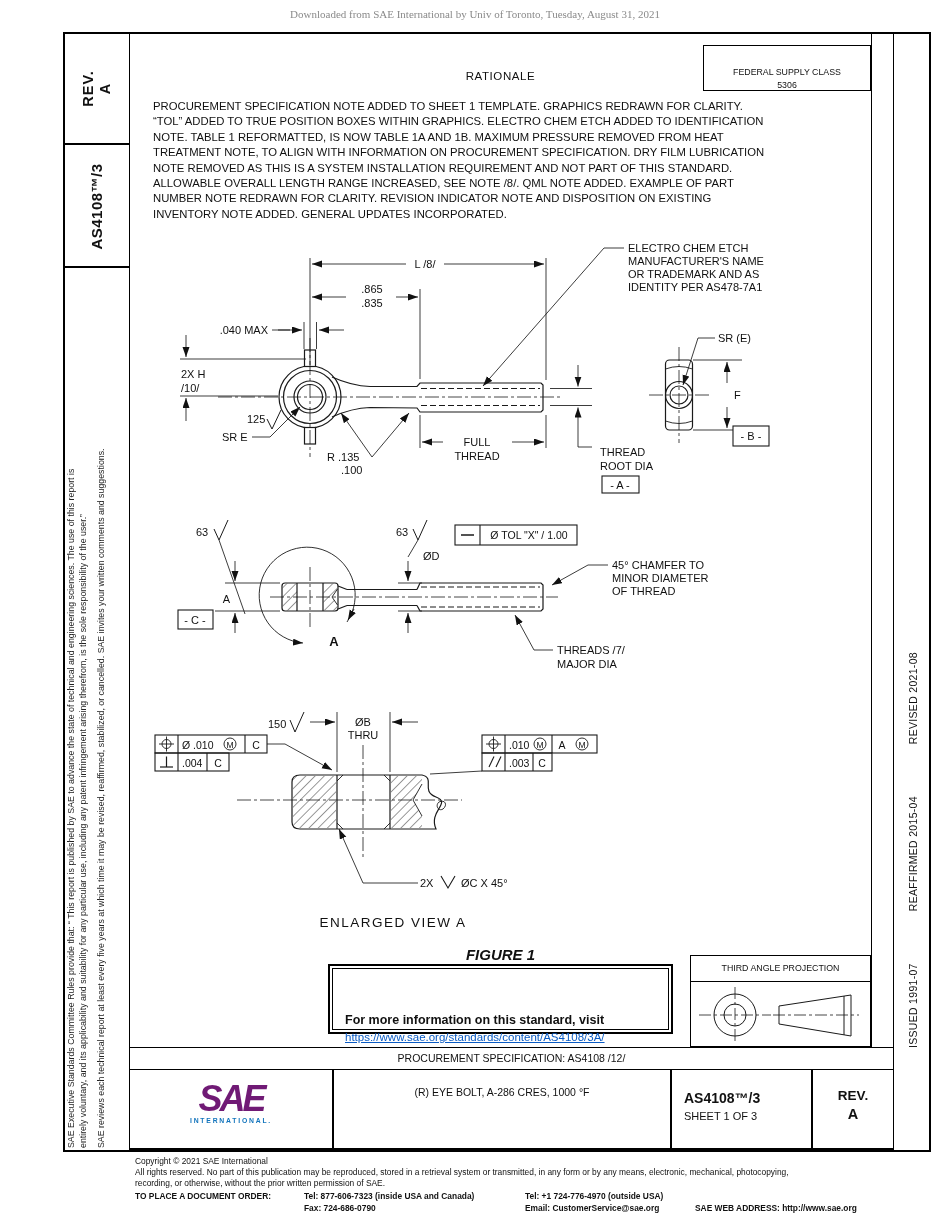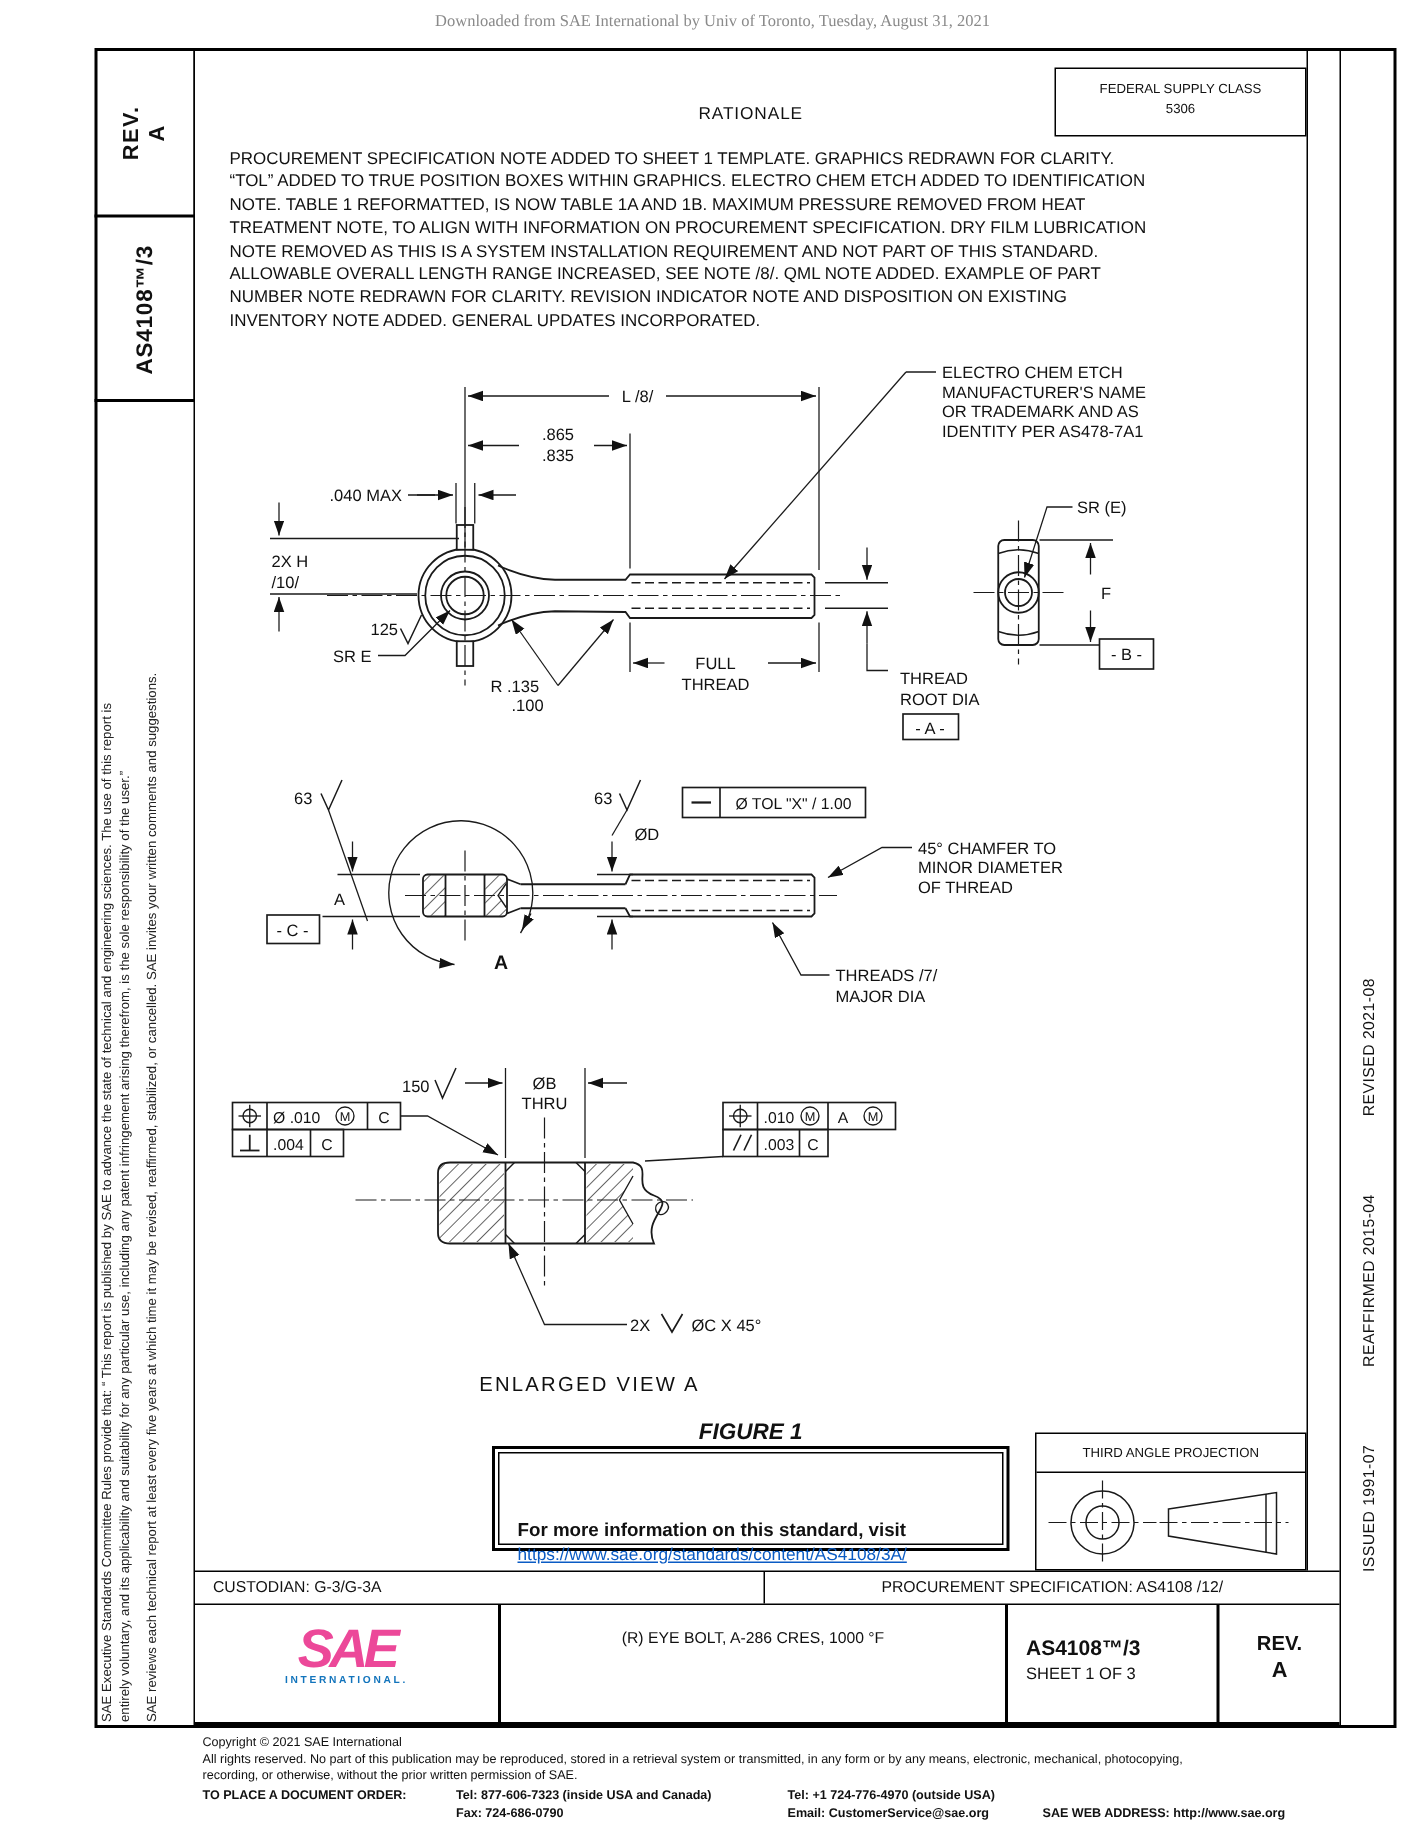--- a/index.html
+++ b/index.html
@@ -14,21 +14,21 @@
   .revbox { left:63px; top:32px; width:67px; height:113px; border-right:1.5px solid #000; border-bottom:2px solid #000; }
   .numbox { left:63px; top:145px; width:67px; height:123px; border-right:1.5px solid #000; border-bottom:2px solid #000; }
   .leftline { left:129px; top:32px; height:1120px; }
   .revtxt { width:113px; height:67px; transform:rotate(-90deg) translate(-113px,0); display:flex; flex-direction:column; justify-content:center; align-items:center; font-weight:bold; font-size:14.5px; line-height:17px; letter-spacing:1px; }
   .numtxt { width:123px; height:67px; transform:rotate(-90deg) translate(-123px,0); display:flex; justify-content:center; align-items:center; font-weight:bold; font-size:15px; letter-spacing:0.5px; }
   .legalwrap { left:66px; top:272px; width:63px; height:876px; }
   .legaltxt { width:876px; height:63px; transform:rotate(-90deg) translate(-876px,0); font-size:8.8px; line-height:11.5px; color:#222; }
   .legaltxt .gap { height:7px; }
   .issuedwrap { left:895px; top:420px; width:36px; height:628px; }
   .issuedtxt { width:628px; height:36px; transform:rotate(-90deg) translate(-628px,0); display:flex; align-items:center; gap:52px; font-size:10.5px; letter-spacing:0.3px; white-space:nowrap; }
-  .fscbox { left:703px; top:45px; width:168px; height:46px; border:1.5px solid #000; text-align:center; font-size:8.8px; padding-top:7px; line-height:13px; }
+  .fscbox { left:703px; top:45px; width:168px; height:46px; border:1.5px solid #000; text-align:center; font-size:8.8px; padding-top:20px; line-height:13px; }
   .rationale-title { left:130px; top:70px; width:741px; text-align:center; font-size:11.5px; letter-spacing:0.6px; }
   .rationale-body { left:153px; top:99px; width:712px; font-size:11.3px; line-height:15.4px; white-space:pre-line; }
   .figcap { left:130px; top:946px; width:741px; text-align:center; font-weight:bold; font-style:italic; font-size:15px; }
   .infobox { left:328px; top:964px; width:345px; height:70px; border:2px solid #000; padding:2px; }
   .infobox .inner { border:1px solid #000; width:100%; height:100%; padding:8px 0 0 12px; }
   .infoline { font-weight:bold; font-size:12.5px;margin-top:36px; }
   .infolink { font-size:11.5px; text-decoration:underline; margin-top:3px; display:inline-block; }
   .tapbox { left:690px; top:955px; width:181px; height:92px; border:1.5px solid #000; }
   .tapbox .cap { height:26px; border-bottom:1.5px solid #000; text-align:center; font-size:8.8px; line-height:25px; }
   .custrow { left:130px; top:1047px; width:763px; height:23px; border-top:1.5px solid #000; border-bottom:1.5px solid #000; display:flex; font-size:10.5px; }
@@ -395,27 +395,26 @@
       <line x1="8" y1="33" x2="80" y2="33" stroke-width="0.8" stroke-dasharray="12 3 3 3"></line>
       <line x1="44" y1="5" x2="44" y2="61" stroke-width="0.8" stroke-dasharray="12 3 3 3"></line>
       <polygon points="88,24 160,13 160,54 88,42"></polygon>
       <line x1="153" y1="14" x2="153" y2="53"></line>
       <line x1="82" y1="33" x2="168" y2="33" stroke-width="0.8" stroke-dasharray="12 3 3 3"></line>
     </g>
   </svg>
 </div>
 
 <div class="abs custrow">
-  <div class="c1">CUSTODIAN: G-3/G-3A</div>
   <div class="c2">PROCUREMENT SPECIFICATION: AS4108 /12/</div>
 </div>
 
 <div class="abs tblock">
   <div class="logo">
-    <div class="saetxt"><span style="color:#ec4899;">SAE</span></div>
+    <div class="saetxt"><span style="color:#701a75;">SAE</span></div>
     <div class="saesub" style="color:#1274bc;">INTERNATIONAL.</div>
   </div>
   <div class="ttl">
     <div class="sub">(R) EYE BOLT, A-286 CRES, 1000 °F</div>
   </div>
   <div class="num">
     <div class="n1">AS4108™/3</div>
     <div class="n2">SHEET 1 OF 3</div>
   </div>
   <div class="rev">

